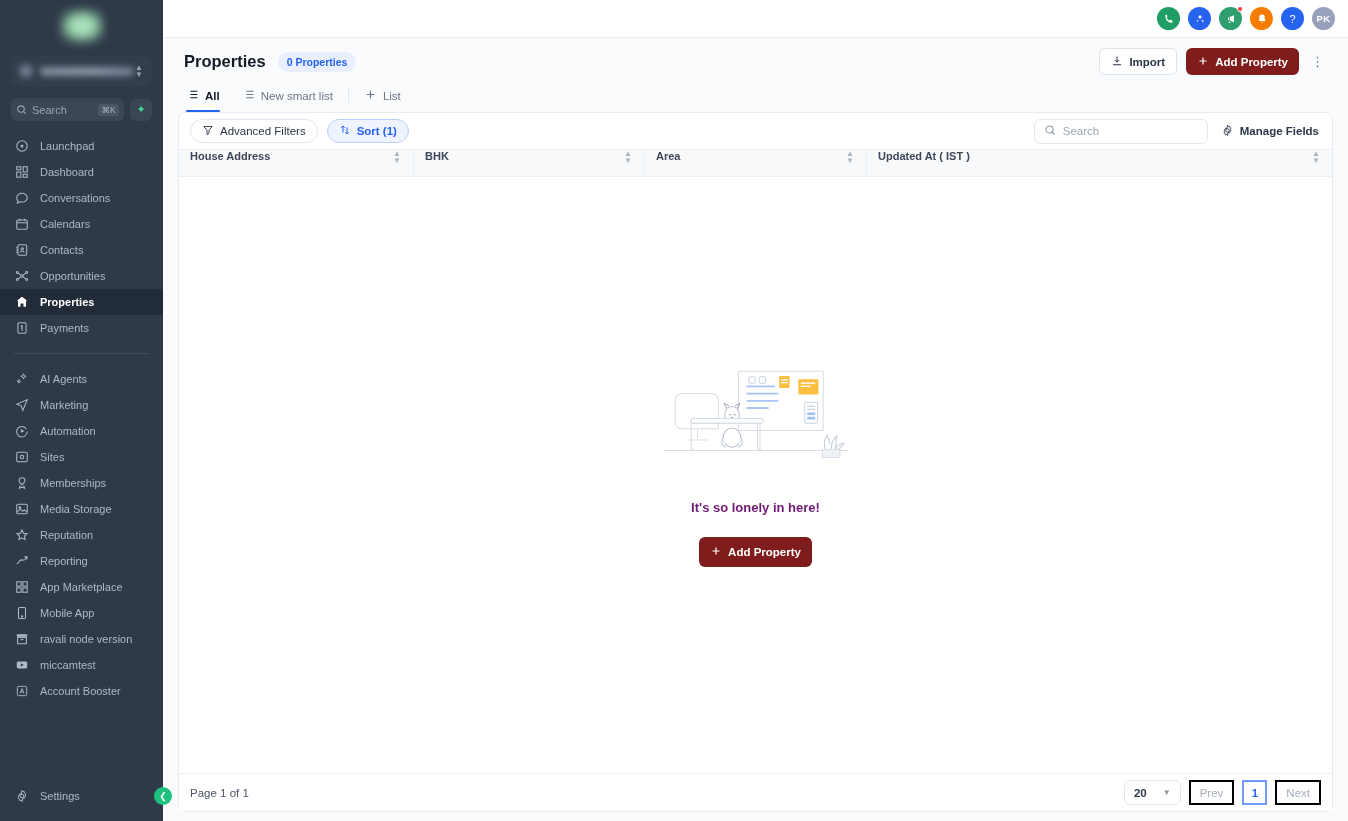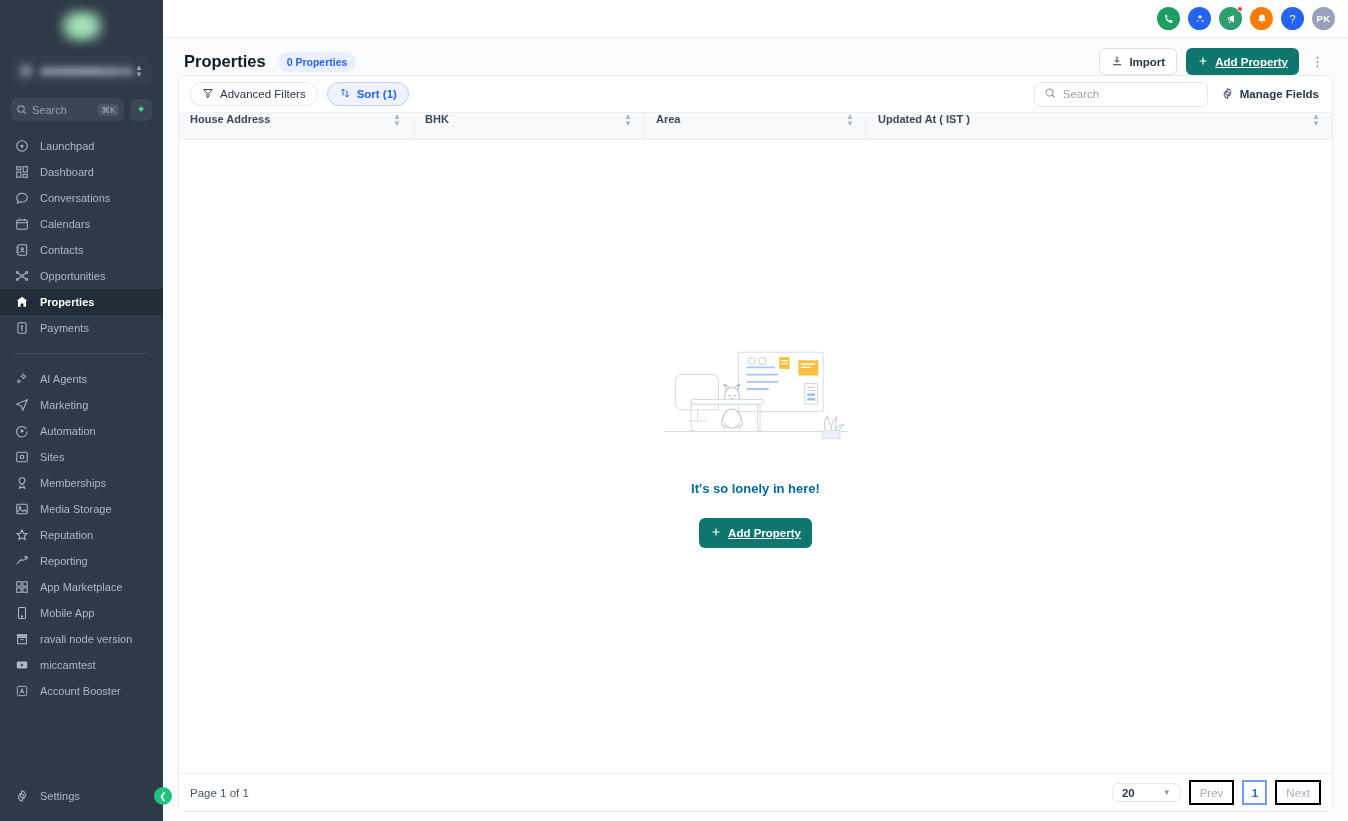--- a/index.html
+++ b/index.html
@@ -97,21 +97,21 @@
     margin-left: 12px; background: #e9efff; color: #2563f0;
     font-size: 10.5px; font-weight: bold; padding: 4px 9px; border-radius: 12px;
   }
   .ph-actions { margin-left: auto; display: flex; align-items: center; gap: 9px; }
   .btn {
     display: inline-flex; align-items: center; gap: 6px; height: 27px;
     border-radius: 6px; font-size: 11.5px; font-weight: bold; padding: 0 11px; cursor: pointer;
   }
   .btn svg { width: 12px; height: 12px; }
   .btn-outline { background: #fff; color: #2b3648; border: 1px solid #dde3ea; }
-  .btn-primary { background: #0f766e; color: #fff; text-decoration: underline; }
+  .btn-primary { background: #7f1d1d; color: #fff; }
   .kebab { color: #6b7685; font-size: 13px; padding: 0 3px; line-height: 1; cursor: pointer; letter-spacing: 0; }
 
   .tabs { display: flex; align-items: center; gap: 0; margin-top: 13px; }
   .tab {
     display: flex; align-items: center; gap: 6px; font-size: 11.5px;
     color: #6a7585; padding: 0 11px 9px 11px; cursor: pointer; position: relative;
   }
   .tab:first-child { padding-left: 2px; }
   .tab svg { width: 13px; height: 13px; }
   .tab.active { color: #131a26; font-weight: bold; }
@@ -163,33 +163,33 @@
   .th .lbl { flex: 1; white-space: nowrap; overflow: hidden; }
   .sort-ic { color: #aab3c1; font-size: 8px; line-height: 7px; text-align: center; width: 10px; }
   .sort-ic span { display: block; }
   .sort-active {
     width: 15px; height: 15px; border-radius: 50%; background: #e7effe;
     color: #2563f0; font-size: 10px; display: flex; align-items: center; justify-content: center;
   }
 
   .tbody { flex: 1; display: flex; align-items: center; justify-content: center; background: #fff; min-height: 0; }
   .empty { text-align: center; margin-top: -28px; }
-  .empty-title { font-size: 13px; font-weight: bold; color: #0369a1; margin-top: 24px; }
+  .empty-title { font-size: 13px; font-weight: bold; color: #701a75; margin-top: 24px; }
   .empty-sub { font-size: 11.5px; color: #7b8594; margin-top: 11px; width: 228px; line-height: 1.35; margin-left: auto; margin-right: auto; }
   .empty-btn { margin: 22px auto 0 auto; height: 30px; font-size: 11.5px; }
 
   .pager {
     height: 38px; border-top: 1px solid #ecf0f5; display: flex; align-items: center;
     padding: 0 11px; flex: 0 0 38px; background: #fff;
   }
   .pager-label { font-size: 11.5px; color: #4a5465; }
   .pager-right { margin-left: auto; display: flex; align-items: center; gap: 8px; }
   .per-page {
-    height: 19px; border: 1px solid #e3e8ef; border-radius: 6px; display: flex;
-    align-items: center; gap: 28px; padding: 0 9px; font-size: 11.5px; color: #2b3648;
+    height: 25px; border: 1px solid #e3e8ef; border-radius: 6px; display: flex;
+    align-items: center; gap: 16px; padding: 0 9px; font-size: 11.5px; color: #2b3648;
     font-weight: bold; cursor: pointer;
   }
   .per-page .cv { color: #8b95a4; font-size: 8px; }
   .pg-btn {
     min-width: 25px; height: 25px; border: 2px solid #000000; border-radius: 0;
     display: flex; align-items: center; justify-content: center; font-size: 11.5px;
     color: #a6aeba; padding: 0 9px; background: #fff; cursor: pointer;
   }
   .pg-btn.current { border-color: #6f9bf6; color: #2563f0; font-weight: bold; padding: 0; width: 25px; }
 </style>
@@ -492,20 +492,41 @@
           <div class="btn btn-primary">
             <span><svg viewBox="0 0 24 24" fill="none" stroke="#fff" stroke-width="2.4">
                   <path d="M12 5v14M5 12h14"></path>
                 </svg></span>
             <span>Add Property</span>
           </div>
           <div class="kebab">⋮</div>
         </div>
       </div>
 
+      <div class="tabs">
+        <div class="tab active">
+          <span><svg viewBox="0 0 24 24" fill="none" stroke="currentColor" stroke-width="2">
+                <path d="M8 6h13M8 12h13M8 18h13M3.5 6h.01M3.5 12h.01M3.5 18h.01"></path>
+              </svg></span>
+          <span>All</span>
+        </div>
+        <div class="tab">
+          <span><svg viewBox="0 0 24 24" fill="none" stroke="currentColor" stroke-width="2">
+                <path d="M8 6h13M8 12h13M8 18h13M3.5 6h.01M3.5 12h.01M3.5 18h.01"></path>
+              </svg></span>
+          <span>New smart list</span>
+        </div>
+        <div class="tab-divider"></div>
+        <div class="tab">
+          <span><svg viewBox="0 0 24 24" fill="none" stroke="currentColor" stroke-width="2.2">
+                <path d="M12 5v14M5 12h14"></path>
+              </svg></span>
+          <span>List</span>
+        </div>
+      </div>
     </div>
 
     <div class="panel">
 
       <div class="toolbar">
         <div class="chip chip-plain">
           <span><svg viewBox="0 0 24 24" fill="none" stroke="#2b3648" stroke-width="1.8">
                 <path d="M3.5 5h17l-6.6 7.6V19l-3.8 2v-8.4z"></path>
               </svg></span>
           <span>Advanced Filters</span>

